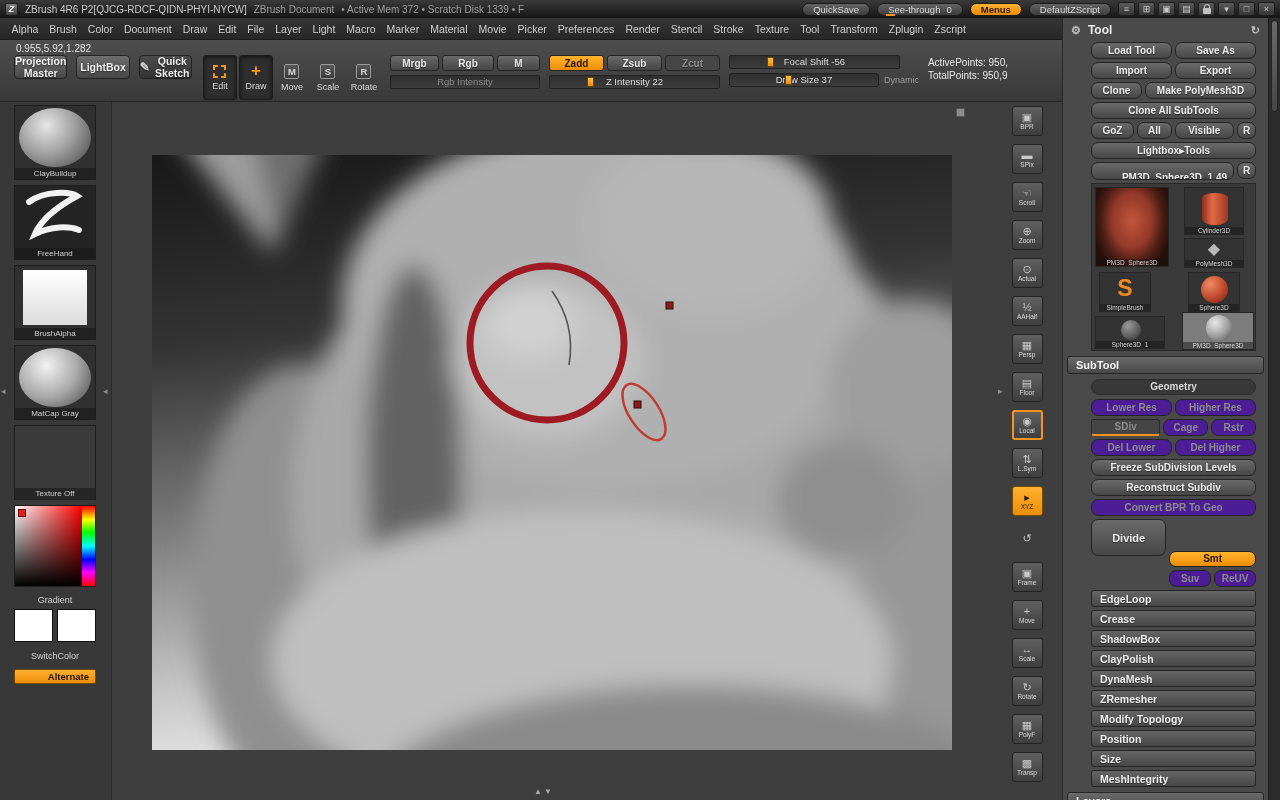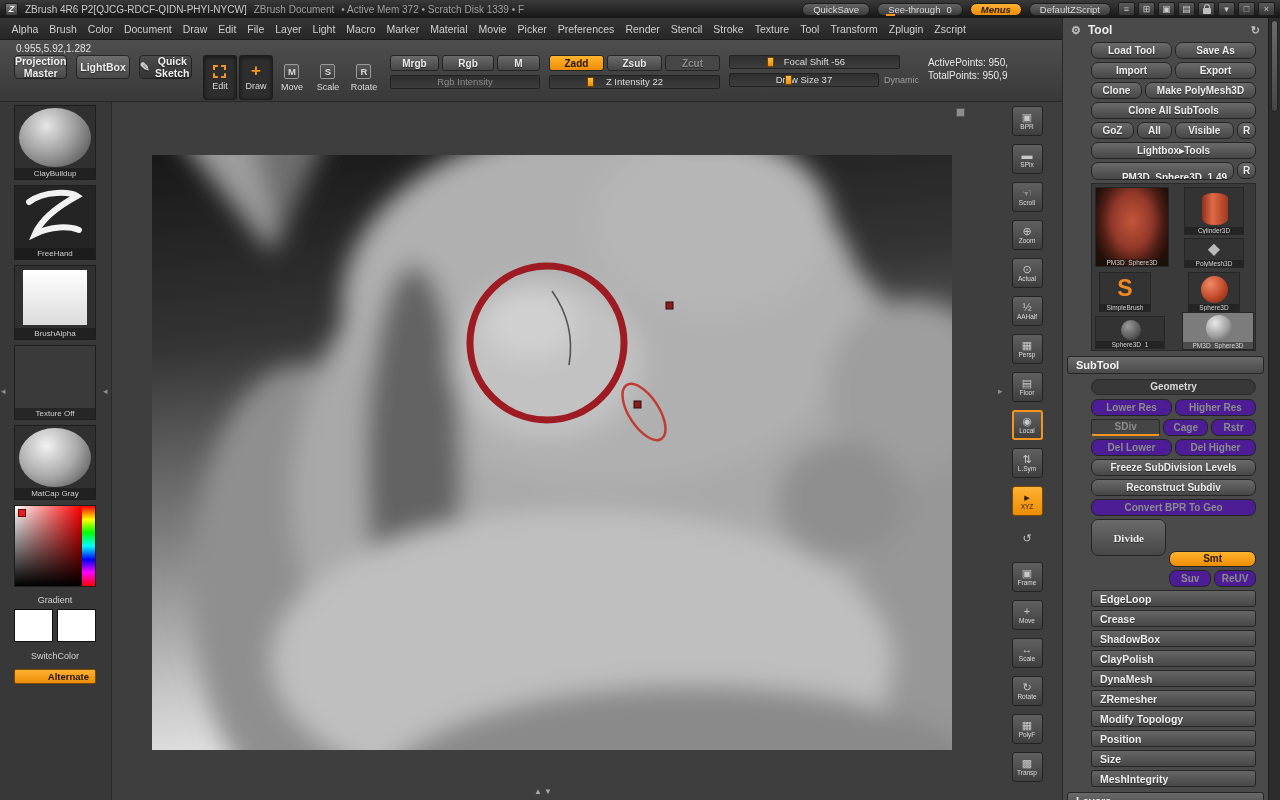--- a/index.html
+++ b/index.html
@@ -14,21 +14,21 @@
     background:linear-gradient(#3a3a3a,#161616); display:flex; align-items:center; gap:7px;
     padding:0 5px; font-size:10px; color:#c9c9c9; z-index:30; }
   .logo { width:13px; height:13px; flex:0 0 13px; background:linear-gradient(#808080,#3f3f3f);
     border:1px solid #1d1d1d; border-radius:2px; color:#f0f0f0; font-weight:bold; font-size:9px;
     font-style:italic; display:flex; align-items:center; justify-content:center; }
   .tb-text { white-space:nowrap; }
   .dim { color:#9f9f9f; }
   .grow { flex:1; overflow:hidden; }
   .tb-pill { height:13px; line-height:11px; padding:0 10px; background:linear-gradient(#646464,#3c3c3c);
     border:1px solid #1c1c1c; border-radius:7px; color:#ddd; font-size:9.5px; white-space:nowrap; }
-  .tb-pill.orange { background:linear-gradient(#ffb133,#ec8d05); color:#2b1a00; font-weight:bold;font-style:italic; }
+  .tb-pill.orange { background:linear-gradient(#ffb133,#ec8d05); color:#2b1a00; font-weight:bold; }
   .seethrough { display:flex; align-items:center; gap:6px; position:relative; }
   .seethrough::after { content:""; position:absolute; left:8px; bottom:-1px; width:9px; height:2px; background:#f7941d; }
   .tb-icons { display:flex; gap:3px; align-items:center; }
   .tb-ic { width:17px; height:14px; display:flex; align-items:center; justify-content:center;
     background:linear-gradient(#5a5a5a,#363636); border:1px solid #1d1d1d; border-radius:2px;
     font-size:9px; color:#c9c9c9; }
   .lock-shape { position:relative; width:8px; height:6px; background:#c0c0c0; border-radius:1px; margin-top:3px; }
   .lock-shape::before { content:""; position:absolute; top:-4px; left:1px; width:4px; height:4px;
     border:1.5px solid #c0c0c0; border-bottom:none; border-radius:3px 3px 0 0; }
 
@@ -165,21 +165,21 @@
     background:radial-gradient(circle at 35% 30%, #9a9a9a, #5a5a5a 60%, #2c2c2c); }
   .th-pm { left:90px; top:128px; width:72px; height:38px; background:#7c7c7c; }
   .gray-sphere { position:absolute; left:23px; top:2px; width:26px; height:26px; border-radius:50%;
     background:radial-gradient(circle at 35% 30%, #e8e8e8, #9d9d9d 55%, #4b4b4b); }
   .tp-bar { height:18px; background:linear-gradient(#6a6a6a,#494949); border:1px solid #262626; border-radius:3px;
     color:#f2f2f2; font-size:11px; font-weight:bold; line-height:16px; padding:0 8px; margin:5px 4px 5px 4px;
     text-align:left; display:block; width:calc(100% - 8px); }
   .geo-header { display:block; width:100%; height:16px; background:#383838; border:1px solid #2b2b2b; border-radius:8px;
     color:#dadada; font-size:10px; font-weight:bold; text-align:center; line-height:14px; margin-bottom:4px; }
   .divide-row { display:flex; gap:3px; margin-bottom:3px; }
-  .divide-btn { flex:1; height:37px; font-size:11px;font-family:Liberation Serif, serif; }
+  .divide-btn { flex:1; height:37px; font-size:11px; }
   .divide-right { flex:1.25; display:flex; flex-direction:column; gap:3px; }
   .suv-row { display:flex; gap:3px; }
   .tp-section { display:block; width:100%; height:17px; margin-bottom:3px; background:linear-gradient(#656565,#484848);
     border:1px solid #262626; border-radius:3px; color:#f0f0f0; font-size:10.5px; font-weight:bold;
     text-align:left; padding:0 8px; line-height:14px; text-shadow:0 1px 1px rgba(0,0,0,.5); }
 
   
   .scrollbar { position:absolute; top:18px; right:0; width:12px; height:782px; background:#2c2c2c;
     border-left:1px solid #1b1b1b; z-index:40; }
   .scroll-handle { position:absolute; top:2px; left:2px; width:7px; height:92px;
@@ -353,26 +353,26 @@
       <div class="thumb stroke-thumb">
         <svg class="fh-svg" viewBox="0 0 80 62">
           <path d="M14 16 C30 4 56 6 62 10 C40 22 26 34 20 48 C36 40 54 40 64 44" stroke="#f2f2f2" stroke-width="6" fill="none" stroke-linecap="round"></path>
         </svg>
         <span class="thumb-label">FreeHand</span>
       </div>
       <div class="thumb">
         <span class="alpha-sq"></span>
         <span class="thumb-label">BrushAlpha</span>
       </div>
-      <div class="thumb texture-thumb">
-        <span class="thumb-label">Texture Off</span>
-      </div>
       <div class="thumb">
         <span class="sphere matcap"></span>
         <span class="thumb-label">MatCap Gray</span>
+      </div>
+      <div class="thumb texture-thumb">
+        <span class="thumb-label">Texture Off</span>
       </div>
       <div class="picker">
         <div class="sat-square">
           <span class="picker-indicator"></span>
         </div>
         <div class="hue-strip"></div>
       </div>
       <button class="tray-caption">Gradient</button>
       <div class="swatches">
         <span class="swatch"></span>

